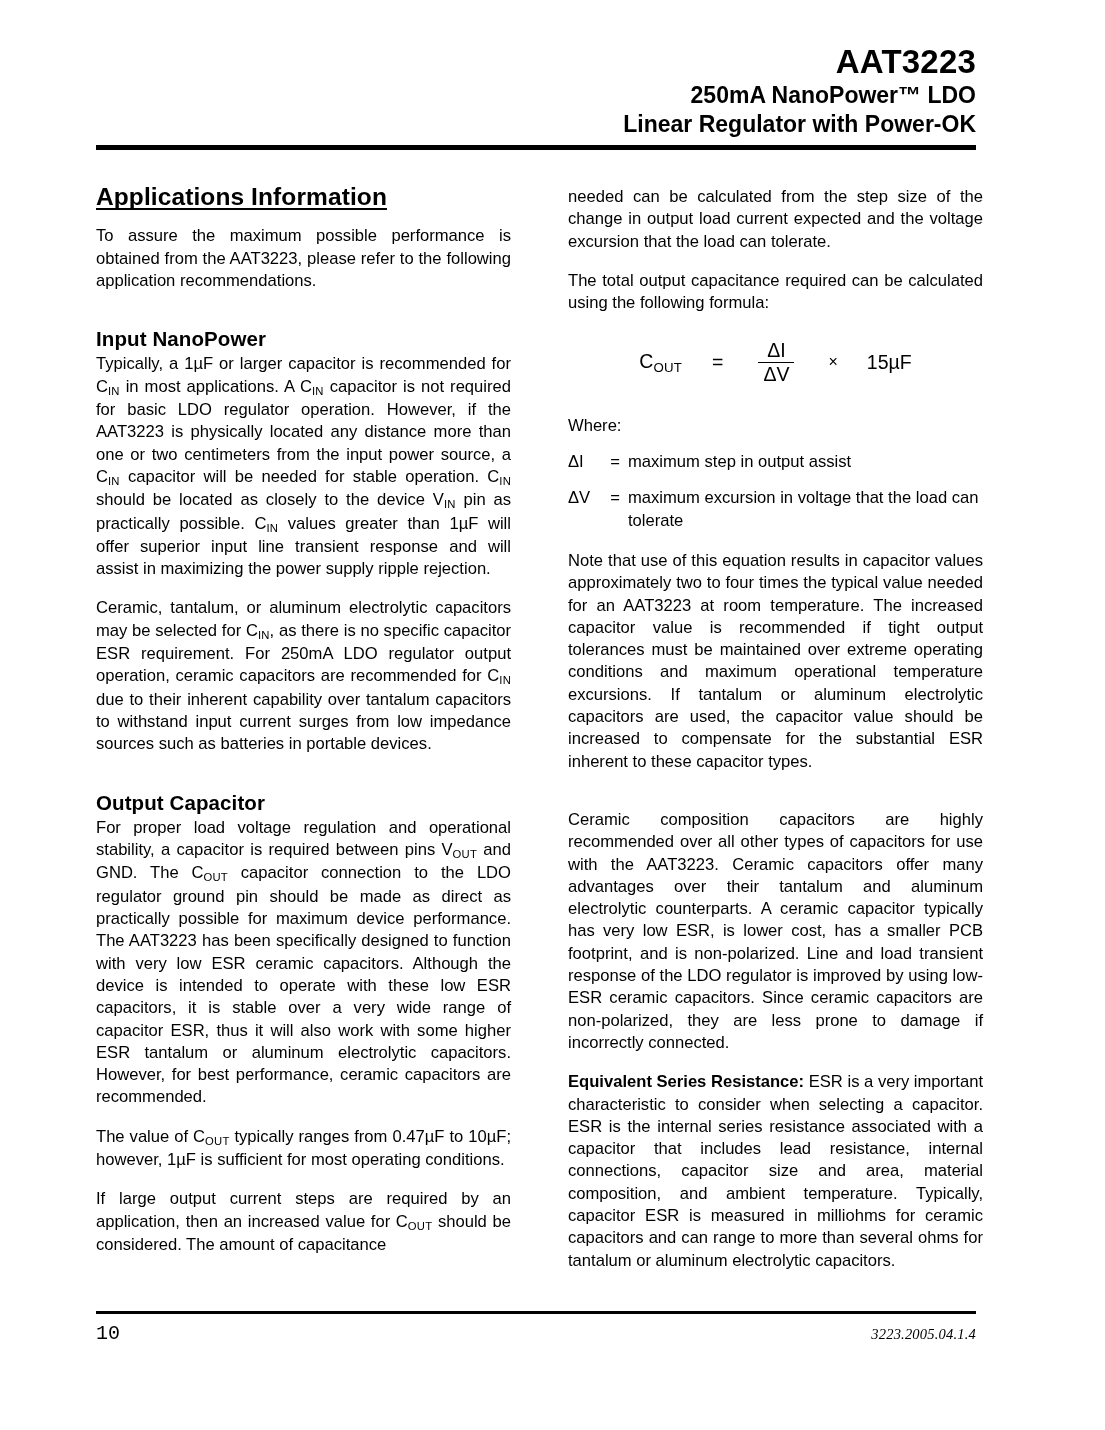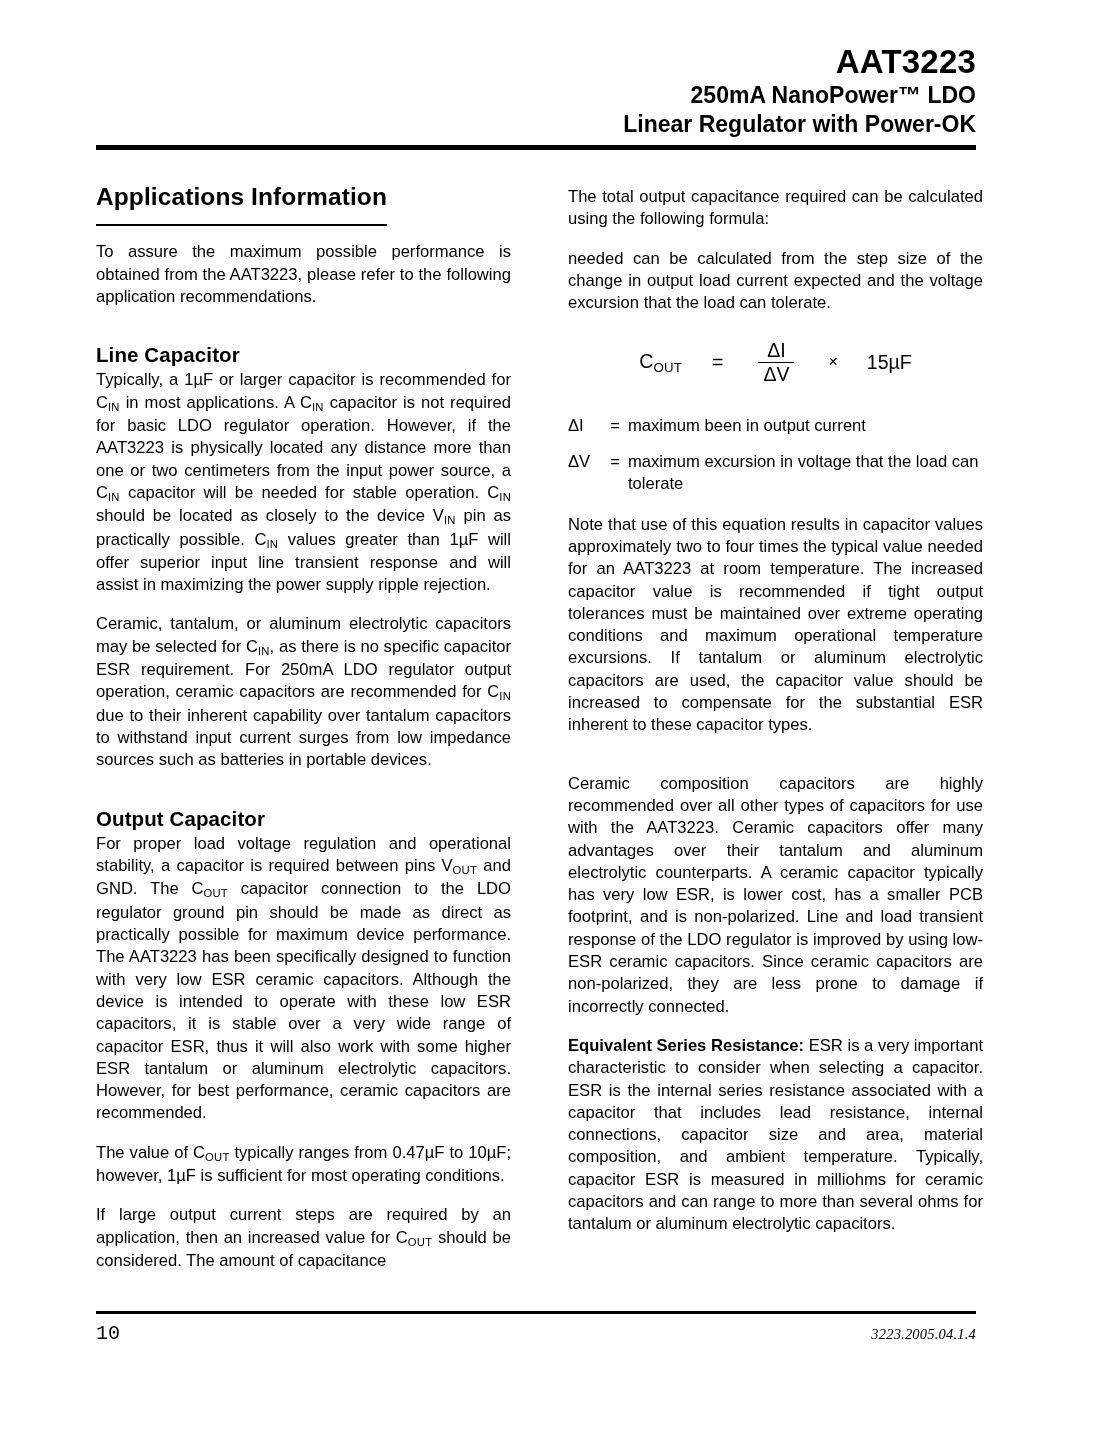--- a/index.html
+++ b/index.html
@@ -108,21 +108,21 @@
     text-align: justify;
     color: #000;
   }
   .col-left  { left: 96px; }
   .col-right { left: 568px; }
 
   h2.sec-head {
     font-size: 24.5px;
     font-weight: bold;
     margin: 0 0 6px 0;
-    padding: 0 0 16px 0;
+    padding: 0 0 0 0;
     border-bottom: 2.5px solid #000;
     display: inline-block;
     letter-spacing: 0.1px;
   }
   h3.sub-head {
     font-size: 20.5px;
     font-weight: bold;
     margin: 0 0 3px 0;
     padding: 0;
     letter-spacing: 0.1px;
@@ -248,62 +248,63 @@
   <div class="col col-left">
 
     <h2 class="sec-head">Applications Information</h2>
 
     <div class="spacer-sm"></div>
 
     <p class="para">To assure the maximum possible performance is obtained from the AAT3223, please refer to the following application recommendations.</p>
 
     <div class="spacer-lg"></div>
 
-    <h3 class="sub-head">Line Capacitor</h3>
+    <h3 class="sub-head">Input NanoPower</h3>
 
     <p class="para"><span>Typically, a 1µF or larger capacitor is recommended for C</span><sub>IN</sub><span> in most applications.  A C</span><sub>IN</sub><span> capacitor is not required for basic LDO regulator operation. However, if the AAT3223 is physically located any distance more than one or two centimeters from the input power source, a C</span><sub>IN</sub><span> capacitor will be needed for stable operation.  C</span><sub>IN</sub><span> should be located as closely to the device V</span><sub>IN</sub><span> pin as practically possible.  C</span><sub>IN</sub><span> values greater than 1µF will offer superior input line transient response and will assist in maximizing the power supply ripple rejection.</span></p>
 
     <p class="para"><span>Ceramic, tantalum, or aluminum electrolytic capacitors may be selected for C</span><sub>IN</sub><span>, as there is no specific capacitor ESR requirement.   For 250mA LDO regulator output operation, ceramic capacitors are recommended for C</span><sub>IN</sub><span> due to their inherent capability over tantalum capacitors to withstand input current surges from low impedance sources such as batteries in portable devices.</span></p>
 
     <div class="spacer-lg"></div>
 
     <h3 class="sub-head">Output Capacitor</h3>
 
     <p class="para"><span>For proper load voltage regulation and operational stability, a capacitor is required between pins V</span><sub>OUT</sub><span> and GND.  The C</span><sub>OUT</sub><span> capacitor connection to the LDO regulator ground pin should be made as direct as practically possible for maximum device performance.   The AAT3223 has been specifically designed to function with very low ESR ceramic capacitors.  Although the device is intended to operate with these low ESR capacitors, it is stable over a very wide range of capacitor ESR, thus it will also work with some higher ESR tantalum or aluminum electrolytic capacitors.  However, for best performance, ceramic capacitors are recommended.</span></p>
 
     <p class="para"><span>The value of C</span><sub>OUT</sub><span> typically ranges from 0.47µF to 10µF; however, 1µF is sufficient for most operating conditions.</span></p>
 
     <p class="para tight"><span>If large output current steps are required by an application, then an increased value for C</span><sub>OUT</sub><span> should be considered.  The amount of capacitance</span></p>
 
   </div>
 
   <div class="col col-right">
 
+    <p class="para">needed can be calculated from the step size of the change in output load current expected and the voltage excursion that the load can tolerate.</p>
+
     <p class="para">The total output capacitance required can be calculated using the following formula:</p>
-
-    <p class="para">needed can be calculated from the step size of the change in output load current expected and the voltage excursion that the load can tolerate.</p>
 
     <div class="formula-wrap">
       <span class="formula">
         <span class="lhs"><span>C</span><sub>OUT</sub></span>
         <span class="eq">=</span>
         <span class="frac">
           <span class="num">ΔI</span>
           <span class="den">ΔV</span>
         </span>
         <span class="times">×</span>
         <span class="tail">15µF</span>
       </span>
     </div>
 
+    <p class="where-label">Where:</p>
 
     <div class="where-row">
       <span class="sym">ΔI</span>
       <span class="eqs">=</span>
-      <span class="desc">maximum been in output current</span>
+      <span class="desc">maximum step in output assist</span>
     </div>
 
     <div class="where-row">
       <span class="sym">ΔV</span>
       <span class="eqs">=</span>
       <span class="desc">maximum excursion in voltage that the load can tolerate</span>
     </div>
 
     <div style="height:4px"></div>
 

